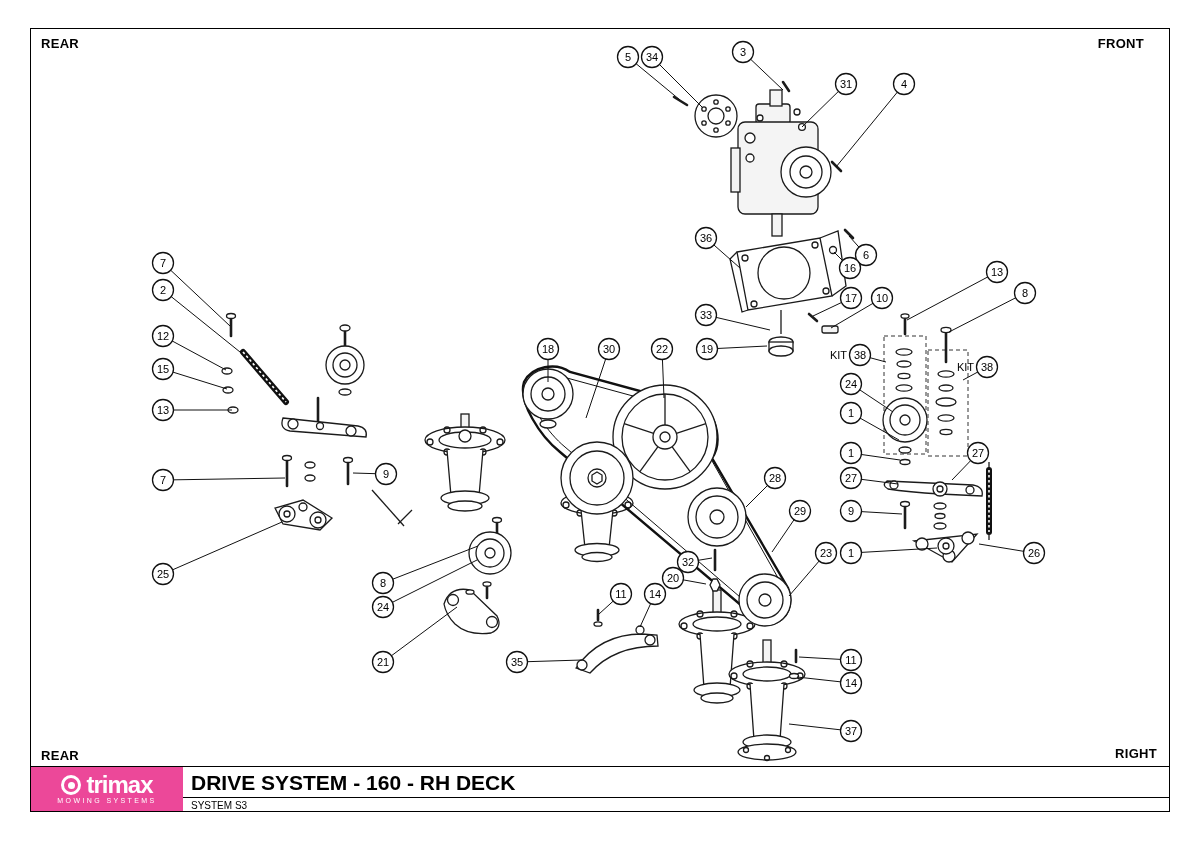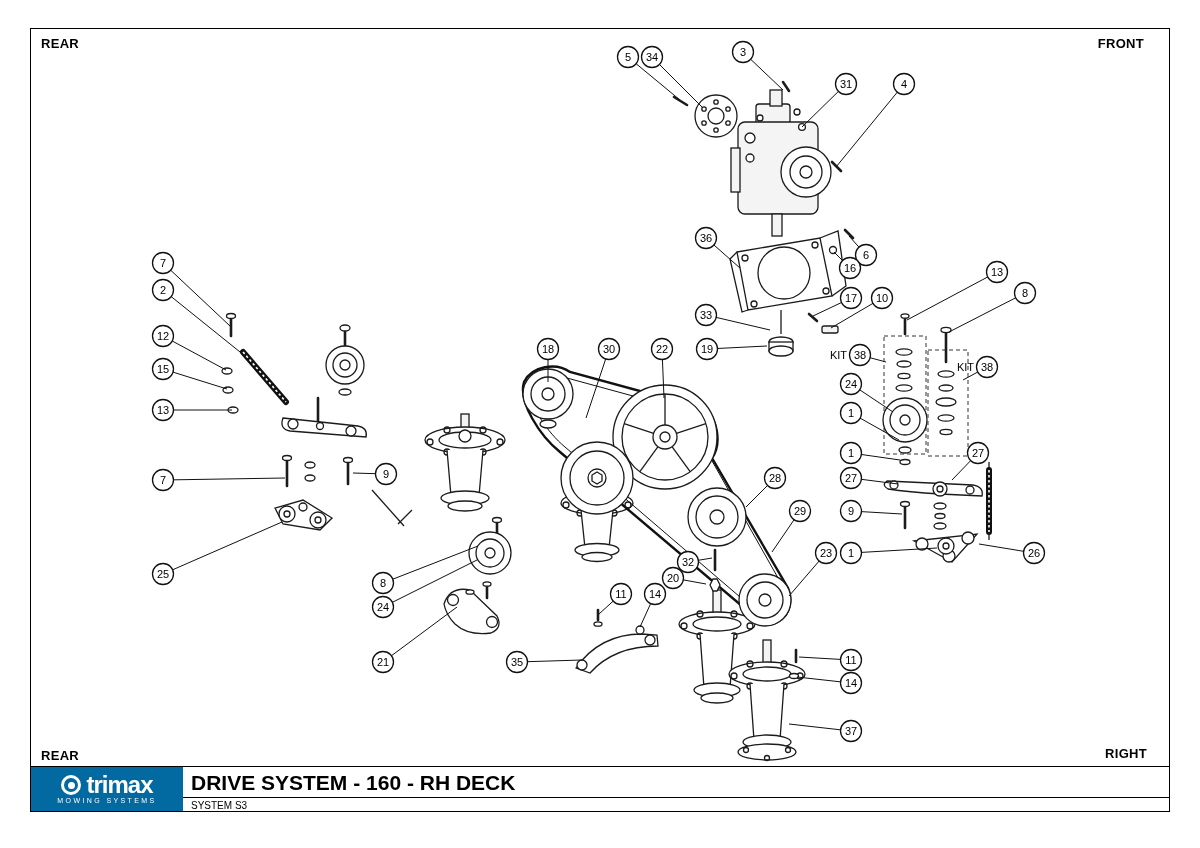--- a/index.html
+++ b/index.html
@@ -3,39 +3,39 @@
 <meta charset="utf-8">
 <style>
   html,body{margin:0;padding:0;background:#fff;width:1200px;height:848px;overflow:hidden;
     font-family:"Liberation Sans",sans-serif;color:#000;}
   #page{position:relative;width:1200px;height:848px;}
   #frame{position:absolute;left:30px;top:28px;width:1140px;height:784px;border:1.6px solid #000;box-sizing:border-box;}
   .corner{position:absolute;font-size:13px;font-weight:bold;letter-spacing:.3px;}
   #corner-tl{left:10px;top:7px;}
   #corner-tr{right:25px;top:7px;}
   #corner-bl{left:10px;bottom:48px;}
-  #corner-br{right:22px;bottom:50px;margin-left:42px;}
+  #corner-br{right:12px;bottom:50px;margin-left:42px;}
   #diagram-svg{position:absolute;left:0;top:0;width:1200px;height:848px;pointer-events:none;}
   
   .ln{fill:none;stroke:#1b1b1b;stroke-width:1.3;}
   .fw{fill:#fff;stroke:#1b1b1b;stroke-width:1.3;}
   .fg{fill:#f4f4f4;stroke:#1b1b1b;stroke-width:1.3;}
   .thick{stroke:#1b1b1b;stroke-width:2.6;stroke-linecap:round;fill:none;}
   .dash{fill:none;stroke:#333;stroke-width:1;stroke-dasharray:4 3;}
   .spring{stroke:#111;stroke-width:6;stroke-linecap:round;fill:none;}
   .springcoil{stroke:#fff;stroke-width:1.6;stroke-dasharray:2.5 2.5;fill:none;}
   .belt{fill:none;stroke:#111;stroke-width:2.4;}
   .beltin{fill:none;stroke:#111;stroke-width:1;}
   .leader{stroke:#111;stroke-width:1;}
   .balloon{fill:#fff;stroke:#111;stroke-width:1.3;}
   .balloon-num{font-family:"Liberation Sans",sans-serif;font-size:11px;text-anchor:middle;fill:#000;}
   .kit-label{font-family:"Liberation Sans",sans-serif;font-size:11px;text-anchor:end;fill:#000;}
   
   #title-block{position:absolute;left:0;right:0;bottom:0;height:44px;display:flex;border-top:1.5px solid #000;background:#fff;}
-  #logo-box{width:152px;background:#0369a1;color:#fff;display:flex;flex-direction:column;align-items:center;justify-content:center;flex:none;}
+  #logo-box{width:152px;background:#ec4899;color:#fff;display:flex;flex-direction:column;align-items:center;justify-content:center;flex:none;}
   #logo-row{display:flex;align-items:center;gap:5px;}
   #logo-icon{width:20px;height:20px;border:3px solid #fff;border-radius:50%;display:flex;align-items:center;justify-content:center;box-sizing:border-box;}
   #logo-icon-dot{width:7px;height:7px;background:#fff;border-radius:50%;}
   #brand-name{font-size:24px;font-weight:800;letter-spacing:-1px;line-height:22px;}
   #brand-tagline{font-size:7px;letter-spacing:2.4px;margin-top:1px;}
   #title-info{flex:1;display:flex;flex-direction:column;}
   #doc-title{font-size:21px;font-weight:bold;padding:4px 0 2px 8px;flex:1;}
   #title-divider{border-top:1.3px solid #000;height:0;}
   #doc-subtitle{font-size:10px;padding:2px 0 2px 8px;}
   #page-number{position:absolute;right:32px;top:863px;font-size:13px;}

